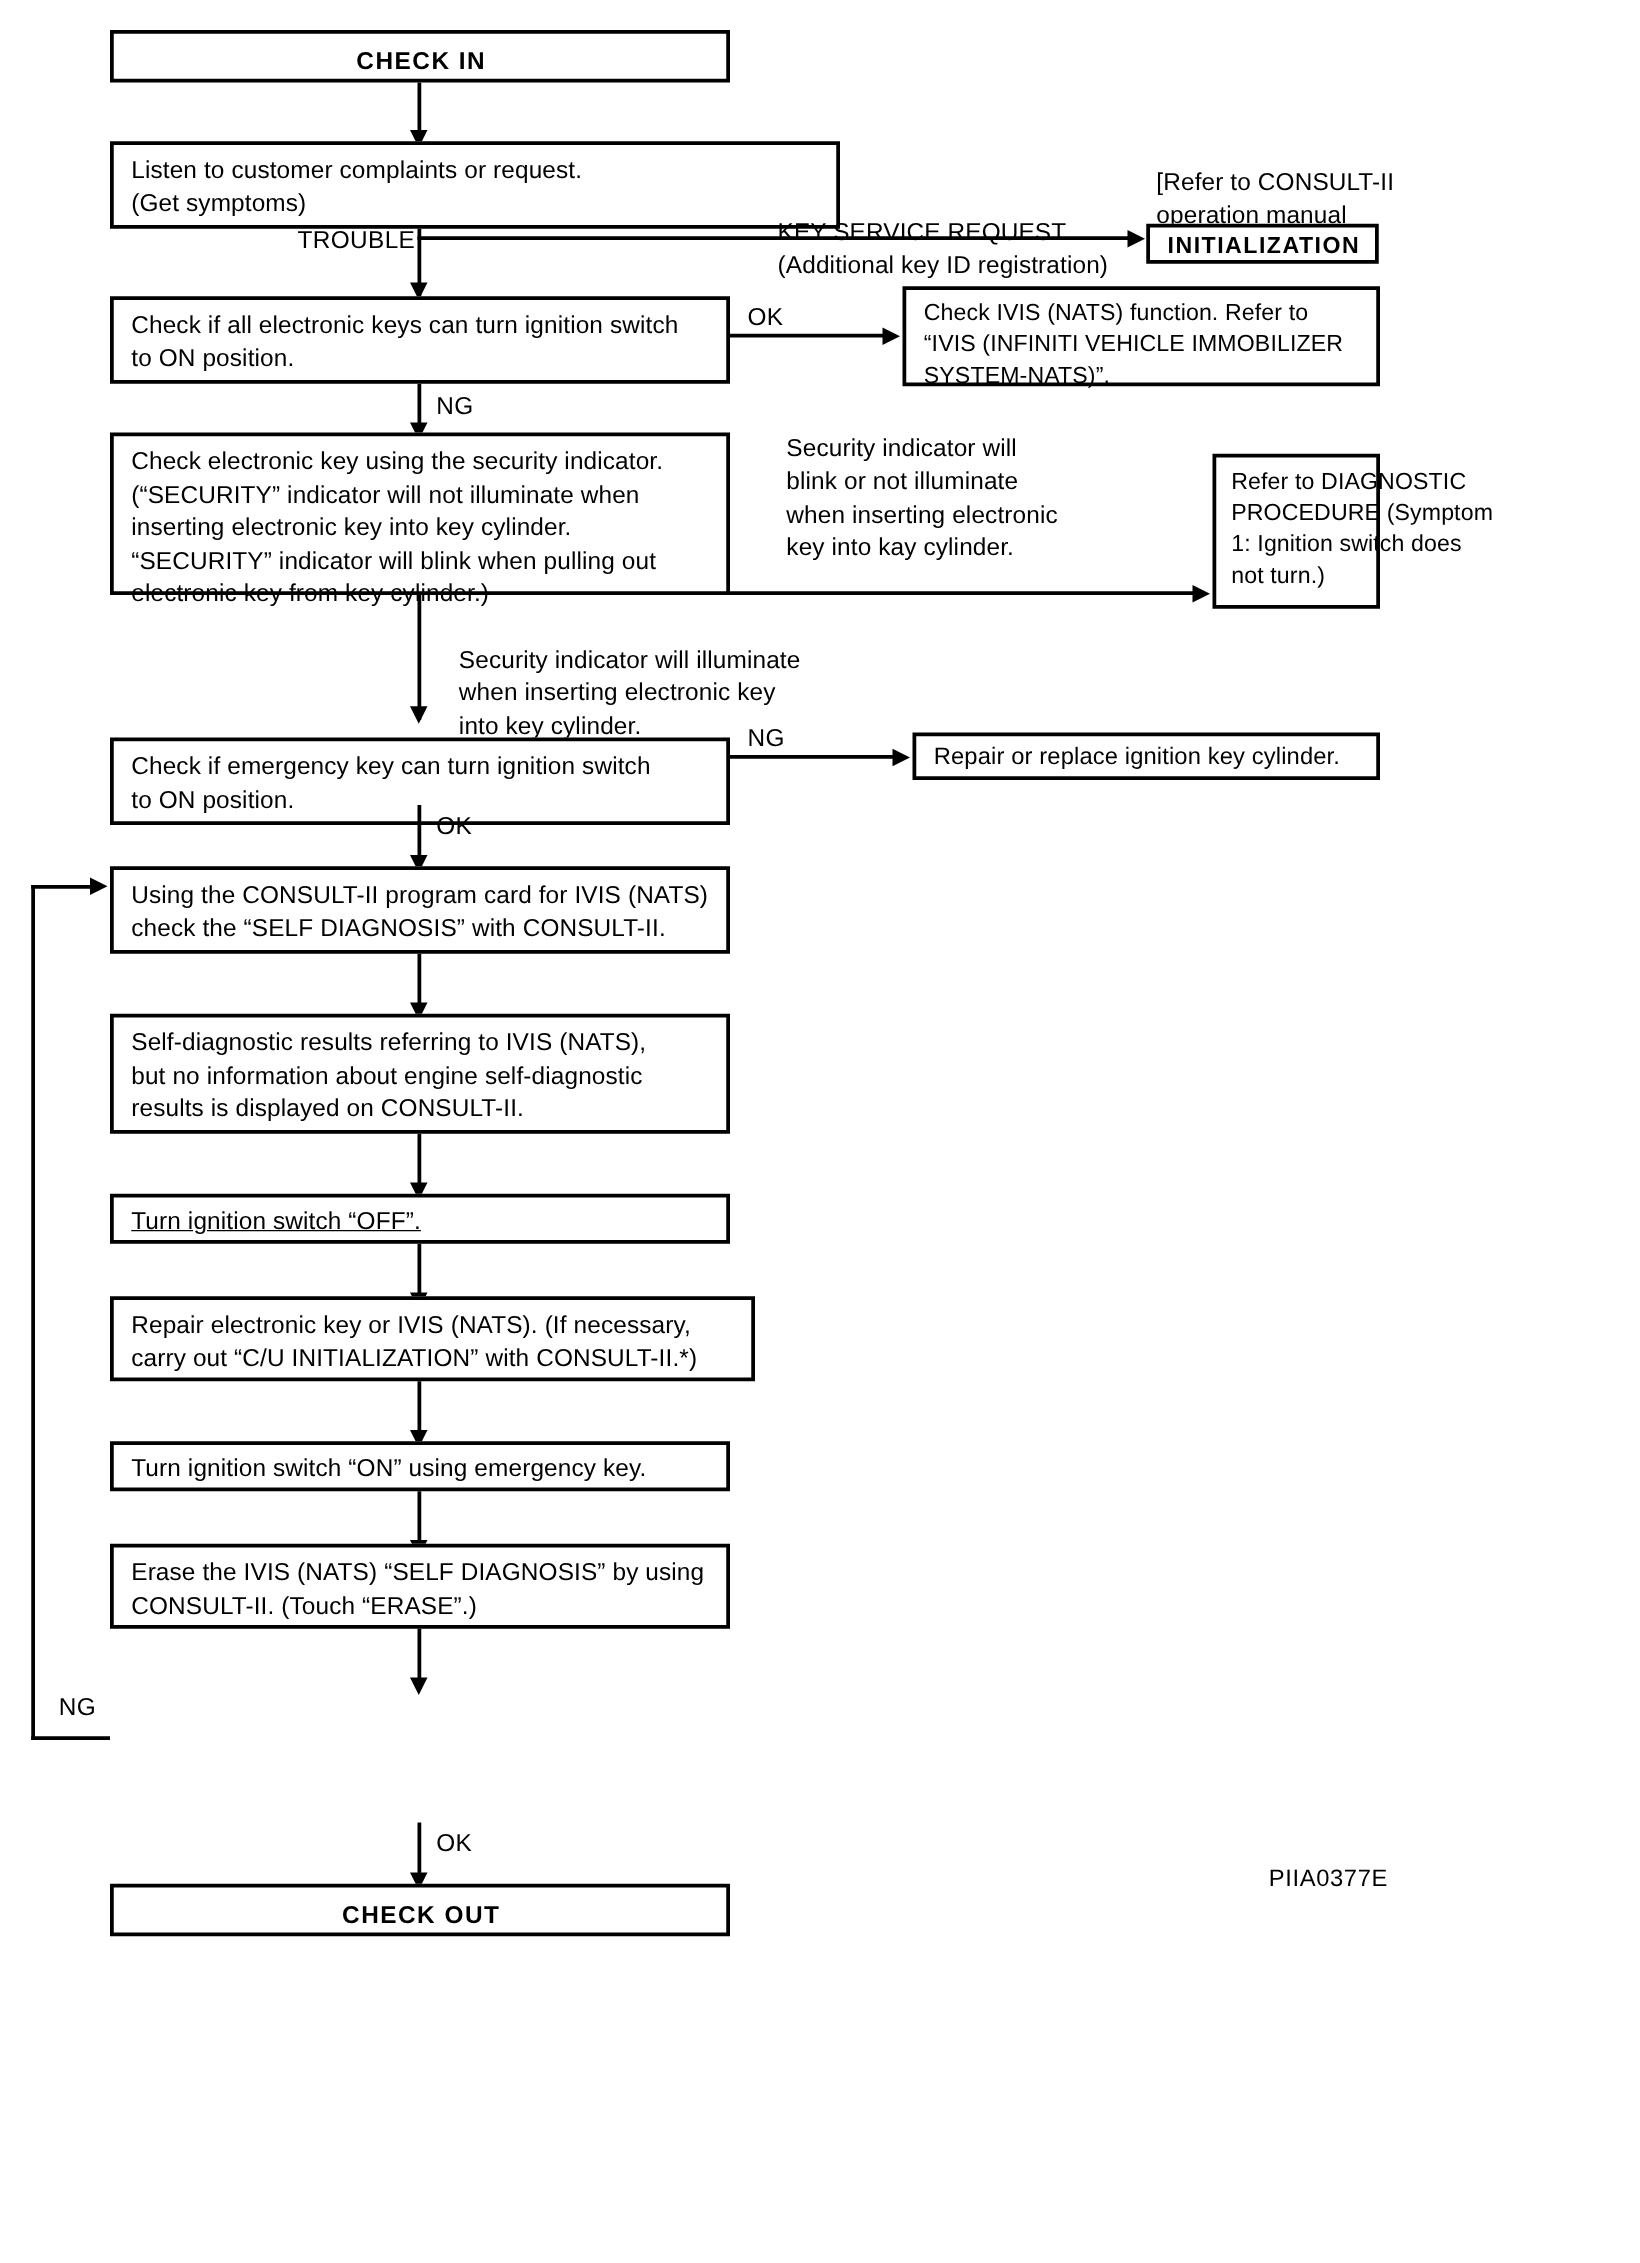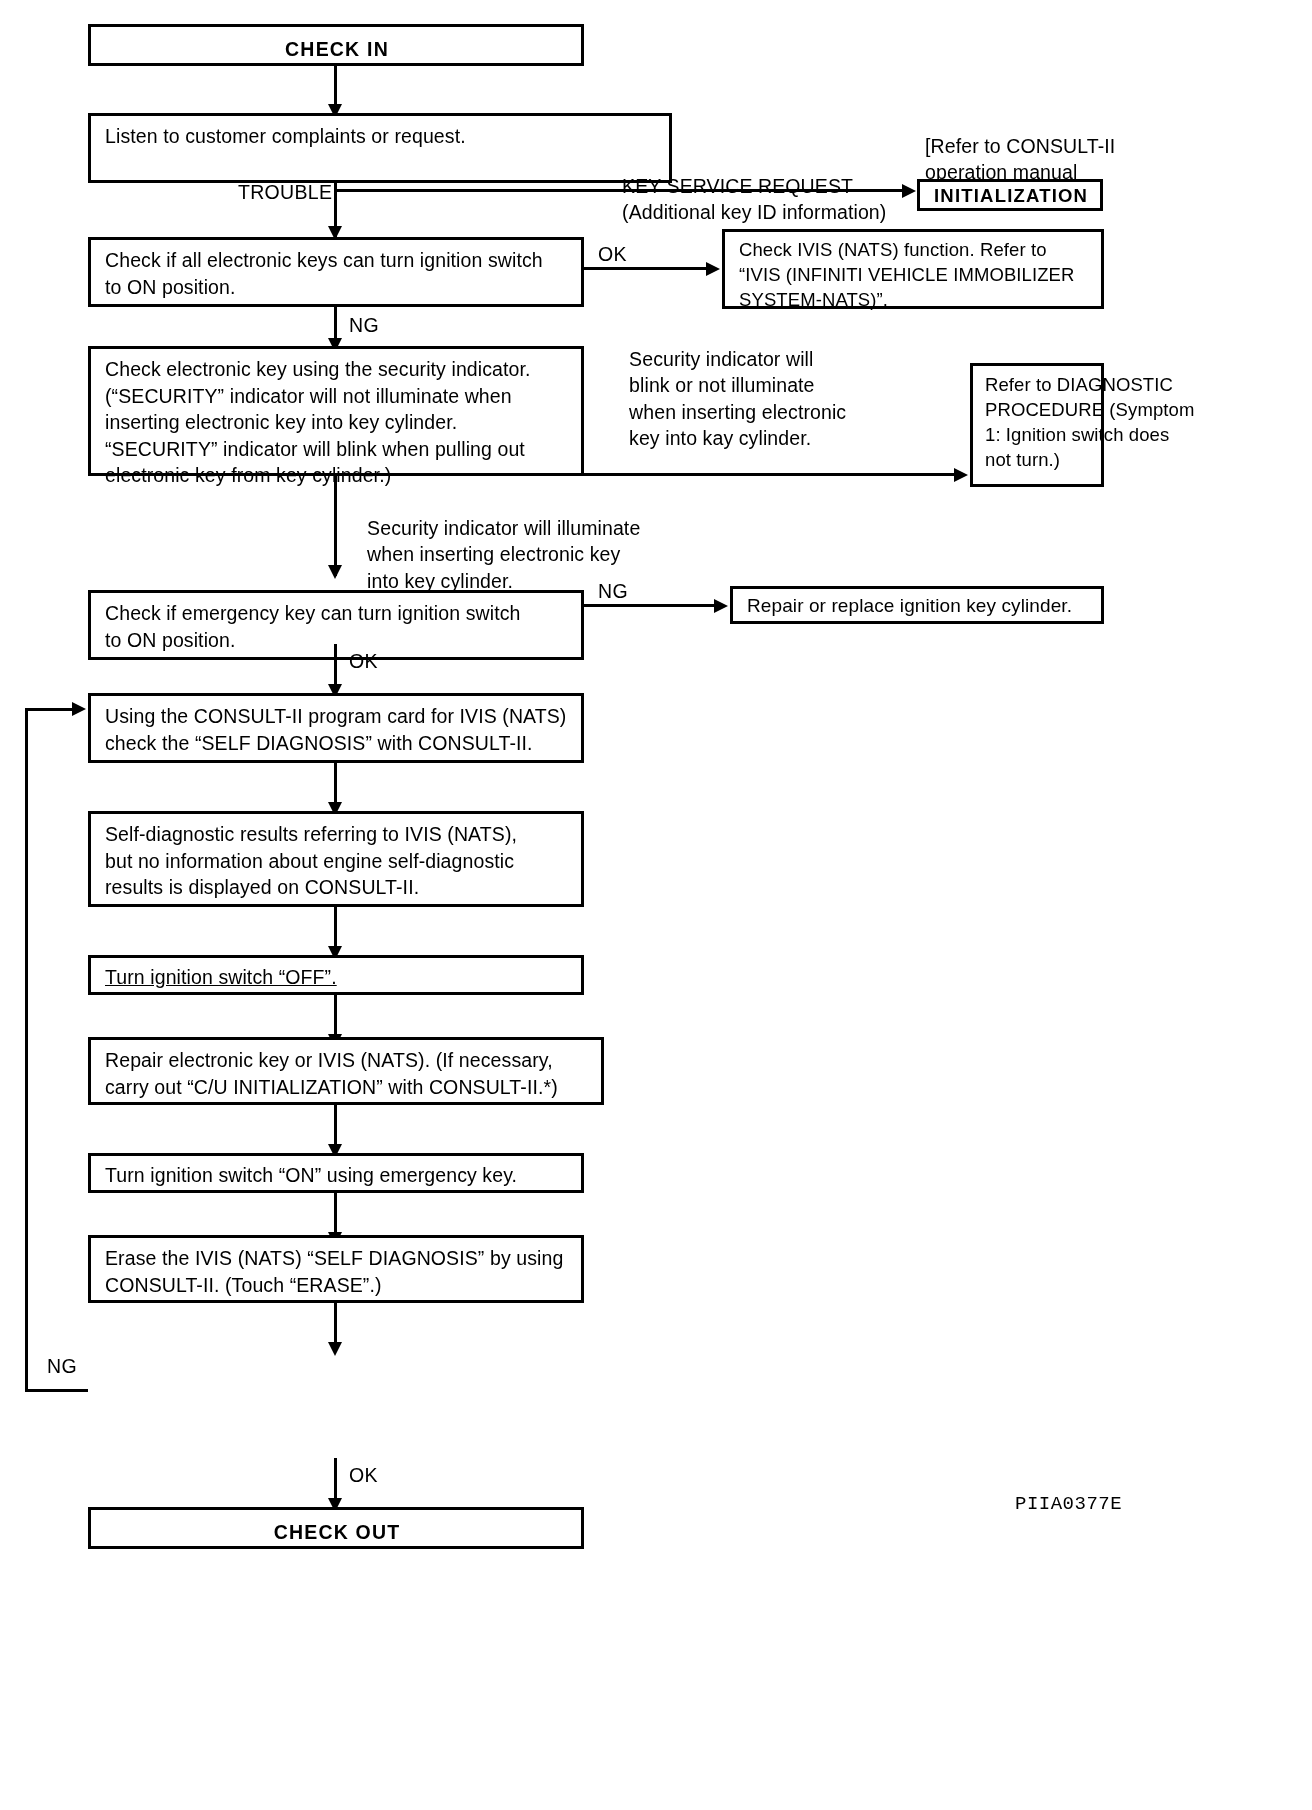--- a/index.html
+++ b/index.html
@@ -92,32 +92,33 @@
 
   <div class="box center" style="left:88px; top:24px; width:496px; height:42px;">
     <span class="ln">CHECK IN</span>
   </div>
 
   <div class="vline" style="left:334px; top:66px; height:44px;"></div>
   <div class="arrow-down" style="left:328px; top:104px;"></div>
 
   <div class="box" style="left:88px; top:113px; width:584px; height:70px;">
     <span class="ln">Listen to customer complaints or request.</span>
+    <span class="ln">(Get symptoms)</span>
   </div>
 
   <div class="vline" style="left:334px; top:183px; height:54px;"></div>
   <div class="arrow-down" style="left:328px; top:226px;"></div>
   <div class="lbl" style="left:238px; top:181px;">TROUBLE</div>
 
   <div class="hline" style="left:334px; top:189px; width:572px;"></div>
   <div class="arrow-right" style="left:902px; top:184px;"></div>
 
   <div class="note" style="left:600px; top:146px;">
     <span class="ln">KEY SERVICE REQUEST</span>
-    <span class="ln">(Additional key ID information)</span>
+    <span class="ln">(Additional key ID registration)</span>
   </div>
 
   <div class="note" style="left:903px; top:106px;">
     <span class="ln">[Refer to CONSULT-II</span>
     <span class="ln">operation manual</span>
     <span class="ln">IVIS/NVIS.]</span>
   </div>
 
   <div class="box center" style="left:917px; top:179px; width:186px; height:32px; font-size:18.5px; line-height:20px; padding-top:4px;">
     <span class="ln">INITIALIZATION</span>
@@ -248,15 +249,15 @@
   <div class="lbl" style="left:47px; top:1355px;">NG</div>
 
   <div class="vline" style="left:334px; top:1458px; height:50px;"></div>
   <div class="arrow-down" style="left:328px; top:1498px;"></div>
   <div class="lbl" style="left:349px; top:1464px;">OK</div>
 
   <div class="box center" style="left:88px; top:1507px; width:496px; height:42px;">
     <span class="ln">CHECK OUT</span>
   </div>
 
-  <div class="footer-code" style="left:1015px; top:1493px;font-family:Liberation Mono, monospace;">PIIA0377E</div>
+  <div class="footer-code" style="left:1015px; top:1493px;">PIIA0377E</div>
 
 </div>
 
 </body></html>

